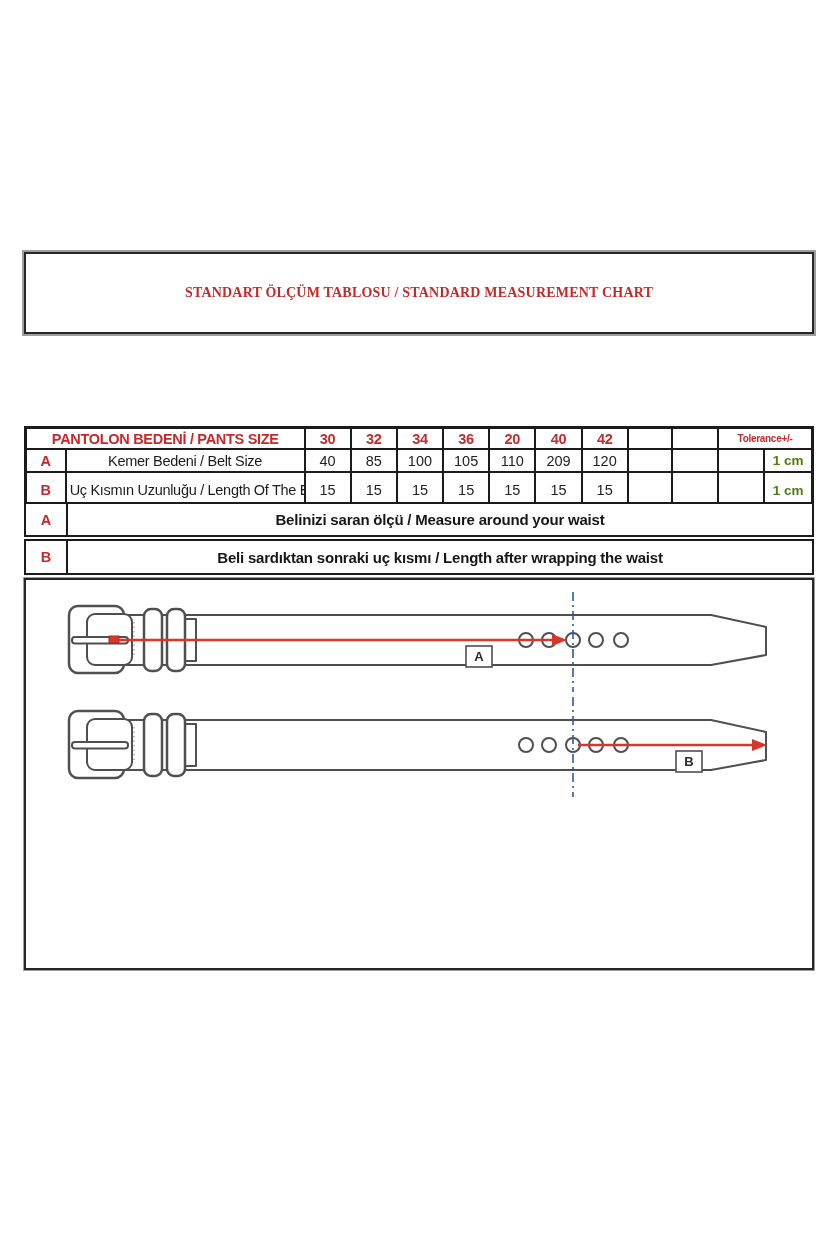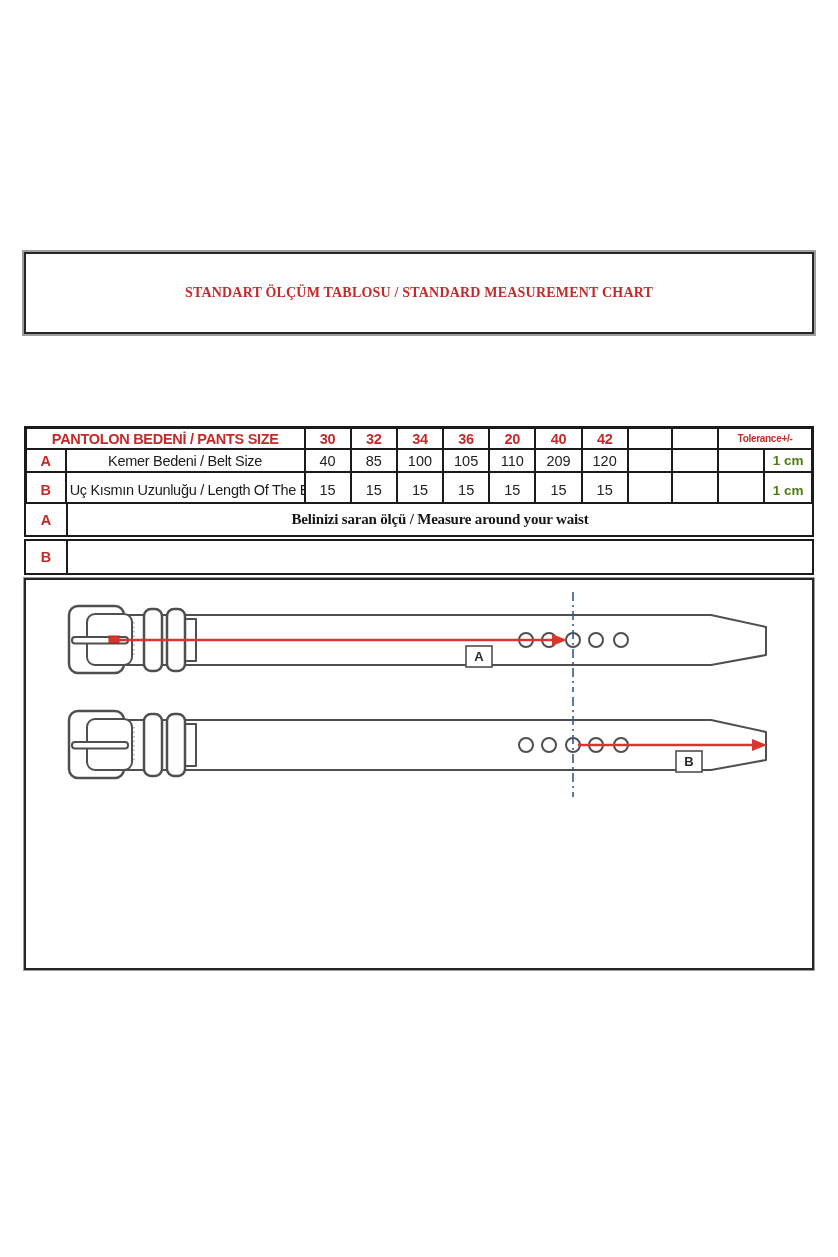--- a/index.html
+++ b/index.html
@@ -65,21 +65,21 @@
   .legend-a{top:502px;height:31px;}
   .legend-b{top:539px;height:32px;}
   .legend-key{
     width:40px;flex:0 0 40px;
     border-right:2px solid #1b1b1b;
     display:flex;align-items:center;justify-content:center;
     color:#c42a2a;font-weight:bold;font-size:14.5px;
   }
   .legend-text{
     flex:1;display:flex;align-items:center;justify-content:center;
-    font-weight:bold;font-size:15px;letter-spacing:-0.2px;color:#161616;font-family:Liberation Serif, serif;
+    font-weight:bold;font-size:15px;letter-spacing:-0.2px;color:#161616;
   }
   
   .diagram-box{
     position:absolute;left:24px;top:578px;width:786px;height:388px;
     border:2px solid #262626;
     box-shadow:0 0 0 1px #9e9e9e;
     background:#fff;
   }
   .diagram-box svg{display:block;width:786px;height:388px;}
   .strap{fill:#ffffff;stroke:#4f4f4f;stroke-width:2;stroke-linejoin:round;}
@@ -180,20 +180,21 @@
     </tr>
   </tbody>
     </table>
 
   <div class="legend-row legend-a">
     <div class="legend-key">A</div>
     <div class="legend-text">Belinizi saran ölçü / Measure around your waist</div>
   </div>
   <div class="legend-row legend-b">
     <div class="legend-key">B</div>
+    <div class="legend-text">Beli sardıktan sonraki uç kısmı / Length after wrapping the waist</div>
   </div>
 
   <div class="diagram-box">
     <svg viewBox="0 0 786 388">
 
       <g>
         <polygon class="strap" points="90,35 685,35 740,47 740,75 685,85 90,85"></polygon>
         <rect class="strap" x="148" y="39" width="22" height="42"></rect>
         <line class="stitch" x1="108" y1="42" x2="108" y2="78"></line>
         <rect class="strap thick" x="118" y="29" width="18" height="62" rx="7"></rect>

